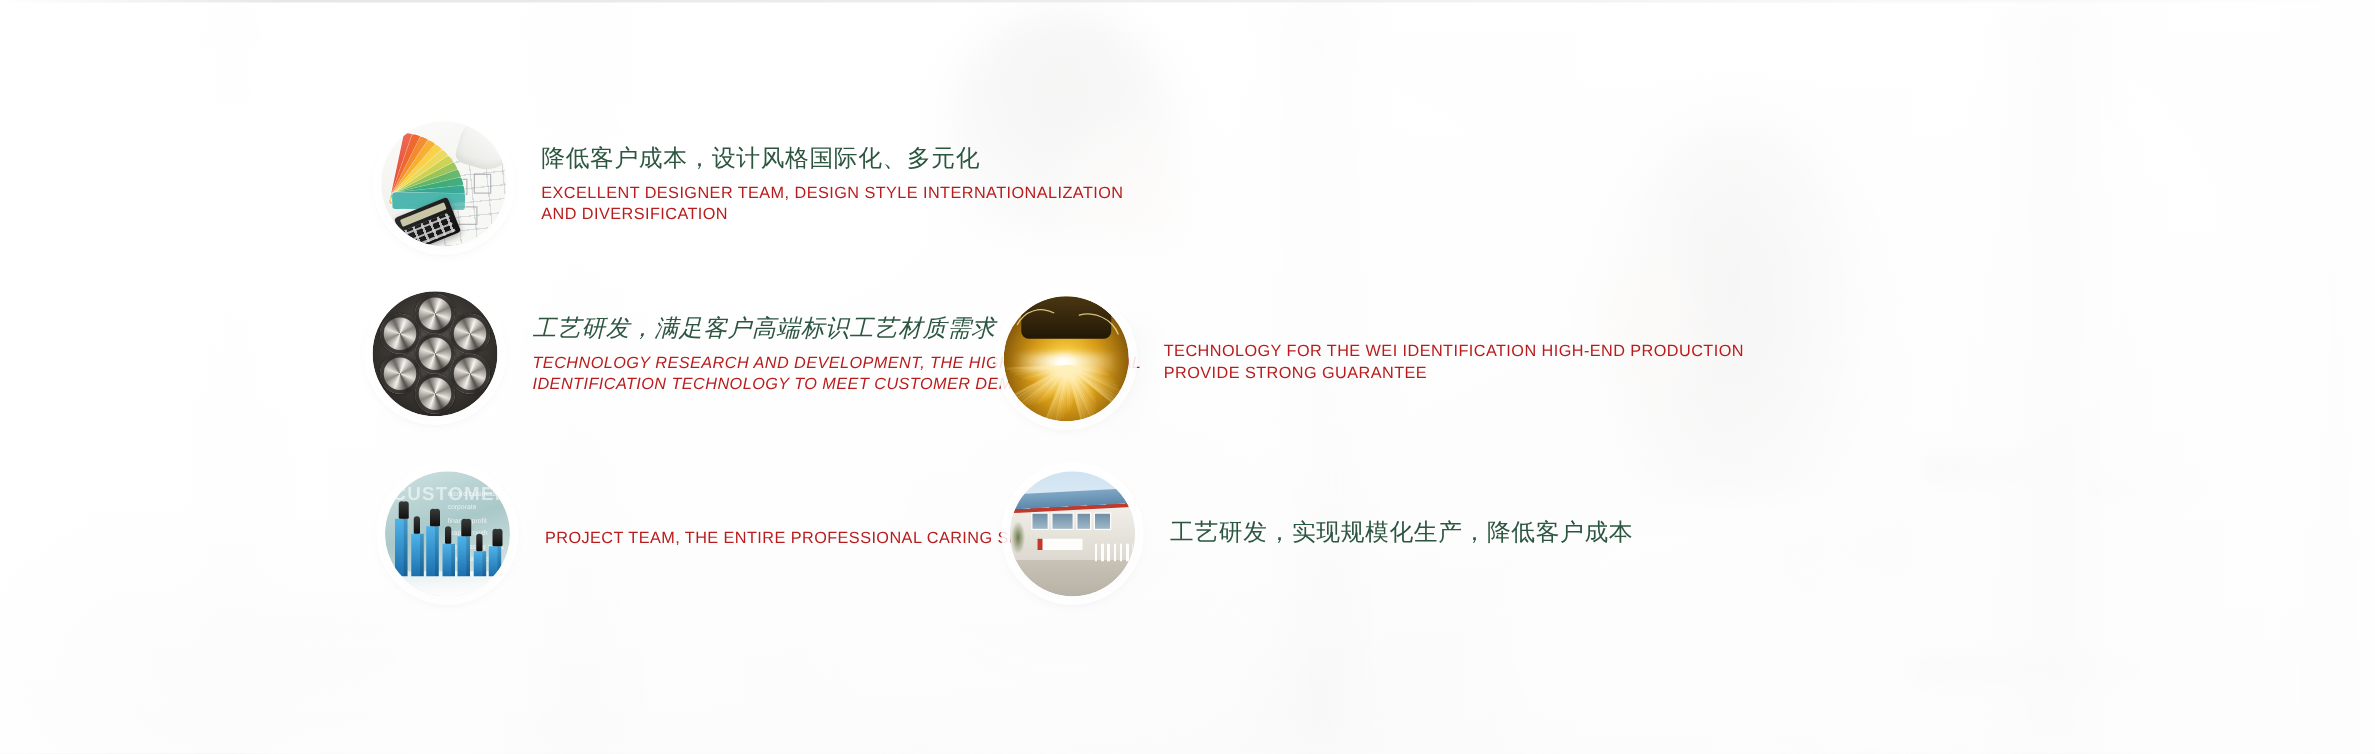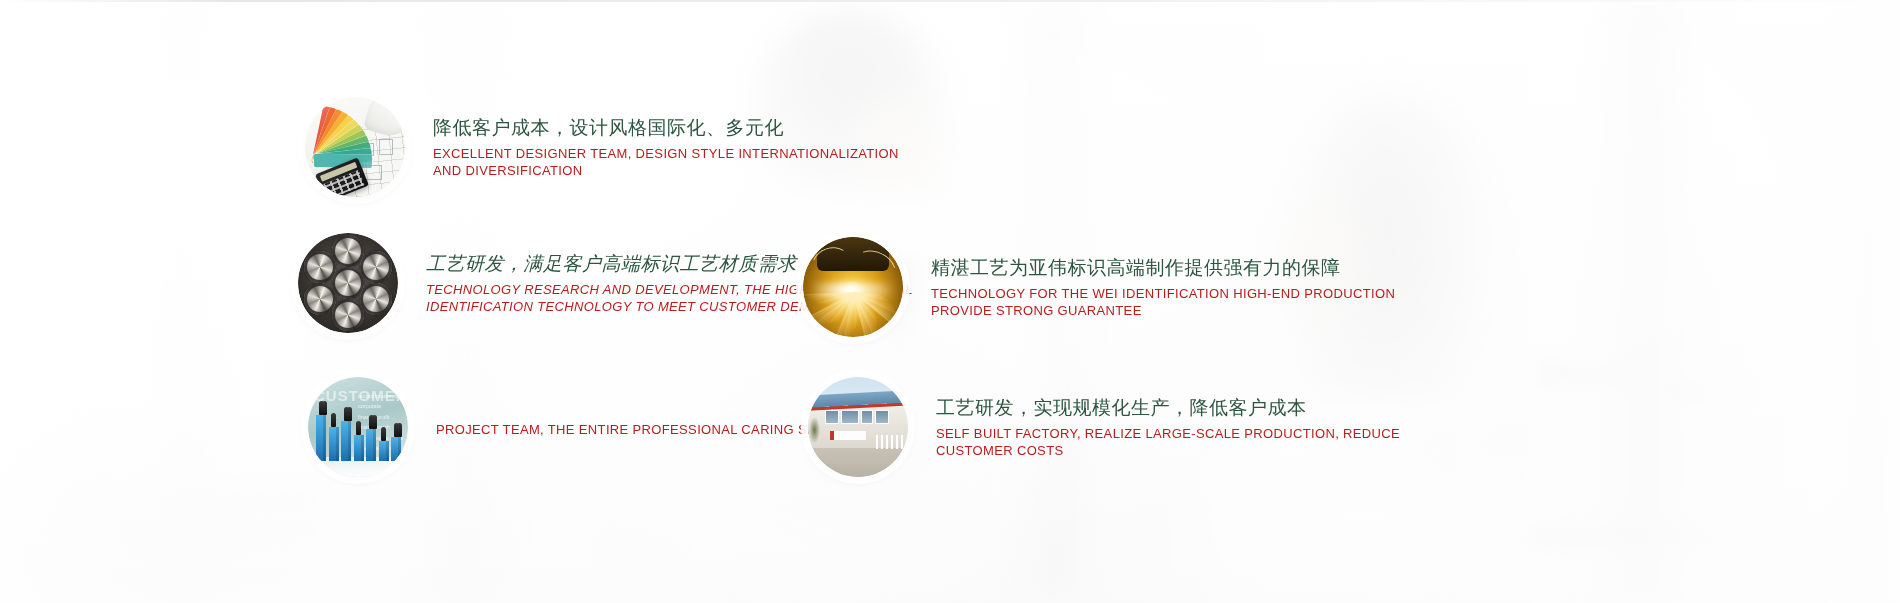--- a/index.html
+++ b/index.html
@@ -579,21 +579,20 @@
               <i style="transform: rotate(71.3962deg); height: 34%; opacity: 0.69;"></i>
               <i style="transform: rotate(74.717deg); height: 37%; opacity: 0.82;"></i>
               <i style="transform: rotate(78.0377deg); height: 40%; opacity: 0.45;"></i>
               <i style="transform: rotate(81.3585deg); height: 43%; opacity: 0.58;"></i>
               <i style="transform: rotate(84.6792deg); height: 46%; opacity: 0.71;"></i>
               <i style="transform: rotate(88deg); height: 49%; opacity: 0.84;"></i>
             </div>
         </div>
       </div>
       <div class="text">
-        <div class="title-cn">精湛工艺为亚伟标识高端制作提供强有力的保障</div>
         <div class="title-en">TECHNOLOGY FOR THE WEI IDENTIFICATION  HIGH-END PRODUCTION
 PROVIDE  STRONG GUARANTEE</div>
       </div>
     </div>
 
     <div class="feature f3">
       <div class="circle">
         <div class="photo">
           <div class="art-chart" id="chart3">
             <div class="ghost">CUSTOMER</div>
@@ -643,19 +642,17 @@
             <div class="win" style="left:54%;width:10%"></div>
             <div class="win" style="left:68%;width:12%"></div>
             <div class="sign"></div>
             <div class="fence"></div>
             <div class="tree"></div>
           </div>
         </div>
       </div>
       <div class="text">
         <div class="title-cn">工艺研发，实现规模化生产，降低客户成本</div>
-        <div class="title-en">SELF BUILT FACTORY, REALIZE LARGE-SCALE PRODUCTION, REDUCE
-CUSTOMER COSTS</div>
       </div>
     </div>
 
   </div>
 </div>
 
 </body></html>

